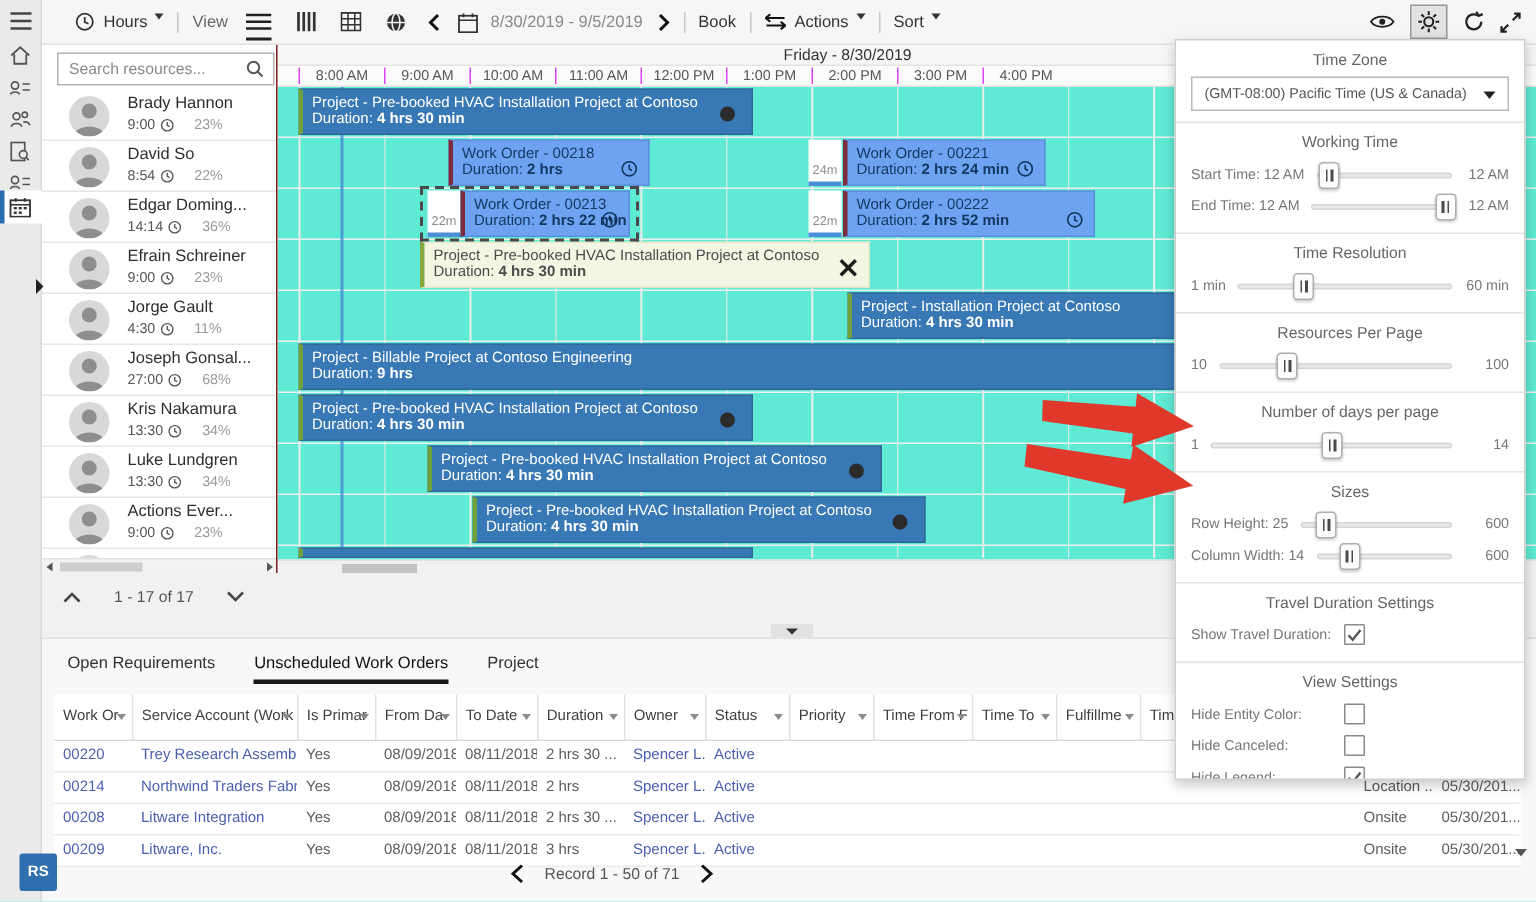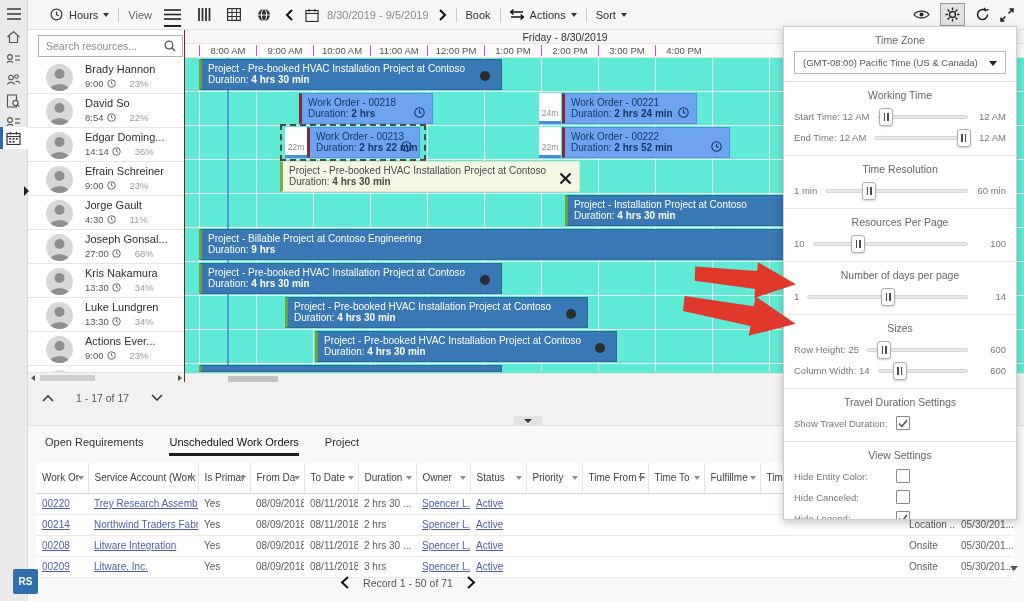--- a/index.html
+++ b/index.html
@@ -12,21 +12,21 @@
   .sidebar { left:0; top:0; width:28px; height:601px; background:#ebeaea; border-right:1px solid #d9d8d8; z-index:5; }
   .sb-icon { position:absolute; left:6px; width:16px; height:16px; color:#555; }
   .sb-active { position:absolute; left:0; top:127px; width:28px; height:22px; background:#fff; }
   .sb-activebar { position:absolute; left:0; top:127px; width:3px; height:22px; background:#2b6cb0; }
   .sb-flyout { position:absolute; left:24px; top:186px; width:0; height:0; border-left:5px solid #222; border-top:5px solid transparent; border-bottom:5px solid transparent; z-index:6; }
 
   
   .toolbar { left:28px; top:0; width:996px; height:30px; background:#f7f6f5; border-bottom:1px solid #e2e1e0; display:flex; align-items:center; font-size:11px; color:#333; z-index:4; }
   .tb-sep { width:1px; height:14px; background:#c9c8c7; margin:0 9px; }
   .tb-caret { width:0; height:0; border-top:4px solid #333; border-left:3.5px solid transparent; border-right:3.5px solid transparent; margin-left:5px; }
-  .tb-item { display:flex; align-items:center; cursor:default; }
+  .tb-item { display:flex; cursor:default; }
   .tb-ic { display:inline-flex; color:#333; }
   .tb-view-active { position:relative; }
   .tb-view-active::after { content:""; position:absolute; left:0; right:0; bottom:-6px; height:2px; background:#222; }
   .tb-right { margin-left:auto; display:flex; align-items:center; gap:10px; margin-right:10px; }
   .tb-gearbox { border:1px solid #9a9a9a; background:#e3e2e1; padding:3px 4px; display:flex; align-items:center; }
 
   
   .rpanel { left:28px; top:30px; width:157px; height:352px; background:#fff; border-right:1px solid #7f1d1d; z-index:3; overflow:hidden; }
   .rsearch { position:absolute; left:10px; top:5px; width:145px; height:22px; border:1px solid #b5b4b3; background:#fff; font-size:10.5px; color:#444; padding:0 22px 0 7px; font-family:"Liberation Sans", sans-serif; }
   .rsearch::placeholder { color:#8a8a8a; }
@@ -74,21 +74,21 @@
 
   
   .bottom { left:28px; top:425px; width:996px; height:176px; background:#f9f8f8; border-top:1px solid #e0dfde; }
   .tabs { position:absolute; left:17px; top:10px; display:flex; gap:26px; font-size:11px; color:#333; }
   .tab { padding-bottom:5px; }
   .tab-active { border-bottom:3px solid #1a1a1a; color:#111; }
   .grid { position:absolute; left:8px; top:37px; width:977px; border-collapse:collapse; table-layout:fixed; background:#fff; }
   .grid th { height:30px; font-weight:normal; font-size:10px; color:#3f3f3f; text-align:left; padding:0 3px 0 6px; border-right:1px solid #e4e3e2; border-bottom:1px solid #d9d8d7; background:#fff; white-space:nowrap; overflow:hidden; position:relative; }
   .grid td { height:21px; font-size:10px; color:#5c5c5c; padding:0 3px 0 6px; border-bottom:1px solid #ecebea; white-space:nowrap; overflow:hidden; background:#fff; }
   .hdr-caret { position:absolute; right:4px; top:13px; width:0; height:0; border-top:4px solid #8a8a8a; border-left:3.5px solid transparent; border-right:3.5px solid transparent; }
-  .cell-link { color:#4a5fb0; text-decoration:underline; }
+  .cell-link { color:#4a5fb0; }
   .bpager { position:absolute; left:0; top:150px; width:760px; display:flex; align-items:center; justify-content:center; gap:14px; font-size:10.5px; color:#555; }
   .grid-dnarrow { position:absolute; left:982px; top:140px; width:0; height:0; border-top:5px solid #555; border-left:4px solid transparent; border-right:4px solid transparent; }
 
   .rs-badge { left:13px; top:569px; width:25px; height:25px; background:#2f6fae; border-radius:2px; color:#fff; font-size:10px; font-weight:bold; display:flex; align-items:center; justify-content:center; z-index:20; }
 
   
   .spanel { left:783px; top:26px; width:234px; height:494px; background:#fff; border:1px solid #cfcecd; box-shadow:0 3px 8px rgba(0,0,0,.22); z-index:50; font-size:9.5px; color:#777; overflow:hidden; }
   .sp-sec { border-bottom:1px solid #e4e3e2; padding:5px 10px 7px 10px; position:relative; }
   .sp-title { text-align:center; font-size:10.5px; color:#666; padding:2px 0 5px 0; }
   .sp-select { height:23px; border:1px solid #b9b8b7; display:flex; align-items:center; padding:0 8px; color:#555; font-size:9.5px; position:relative; background:#fff; }

